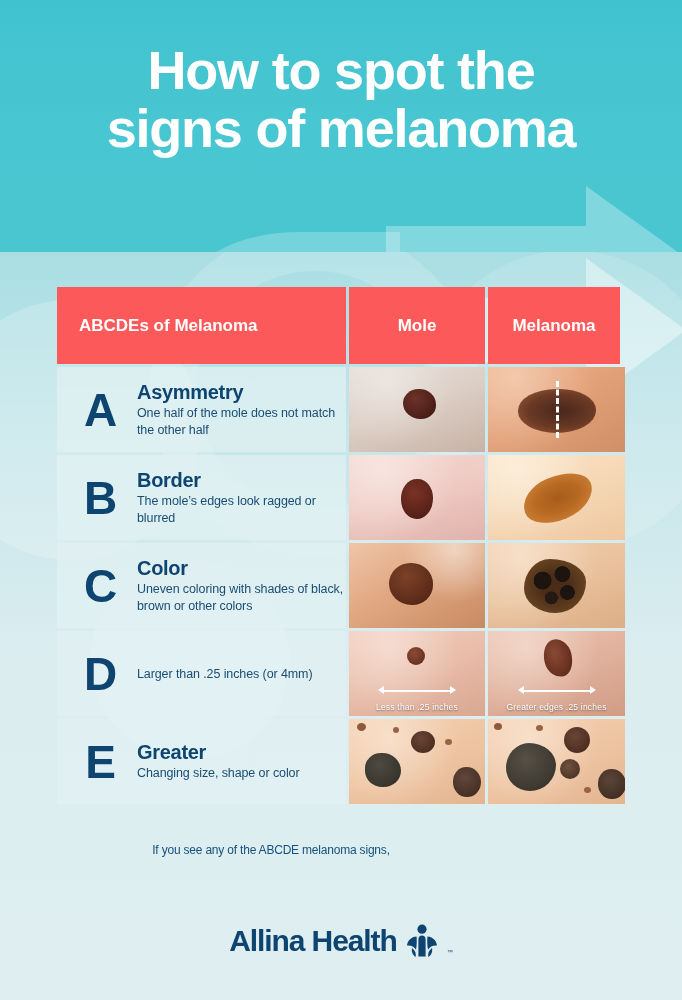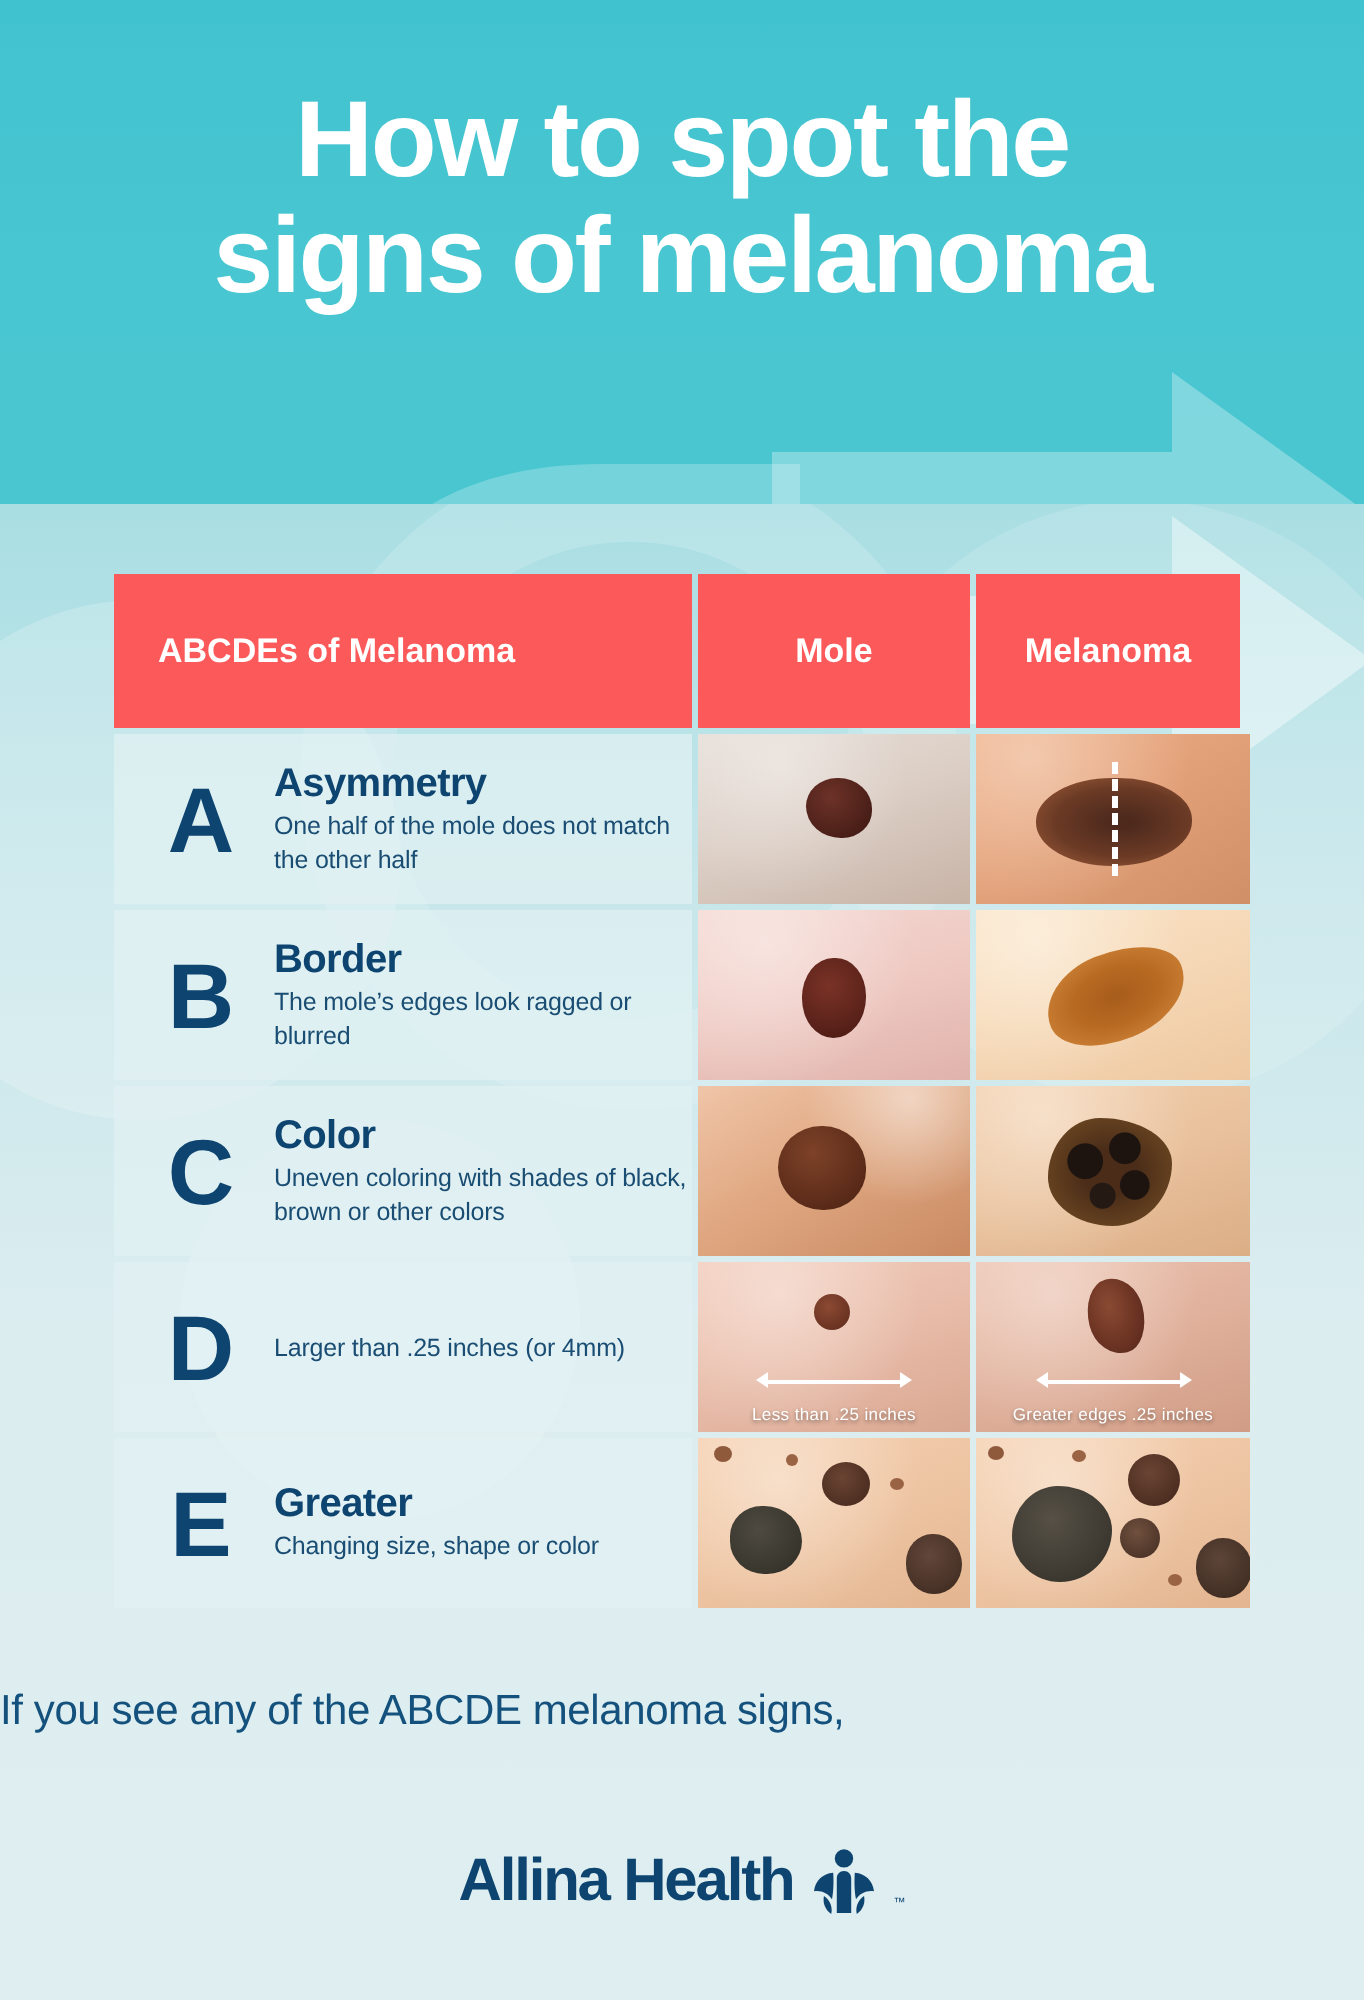--- a/index.html
+++ b/index.html
@@ -106,22 +106,22 @@
   }
   .measure .h {
     position:absolute; top:0px; width:0; height:0;
     border-top:4.5px solid transparent; border-bottom:4.5px solid transparent;
   }
   .measure .h.l { left:0; border-right:6px solid #fff; }
   .measure .h.r { right:0; border-left:6px solid #fff; }
 
   
   .footnote {
-    position:absolute; left:0; top:842px; width:542px; 
-    color:#14527d; font-size:21px; line-height:1.35; letter-spacing:-0.2px;
+    position:absolute; left:0; top:842px; width:542px; text-align:center;
+    color:#14527d; font-size:12px; line-height:1.35; letter-spacing:-0.2px;
   }
   .logo {
     position:absolute; left:0; top:924px; width:682px;
     display:flex; align-items:center; justify-content:center; gap:6px;
   }
   .logo-word {
     color:#0d4470; font-size:30px; font-weight:bold; letter-spacing:-1.1px;text-align:center;
   }
   .logo-mark { position:relative; width:38px; height:34px; }
   .logo-tm { color:#0d4470; font-size:6px; align-self:flex-end; margin-bottom:3px; }

